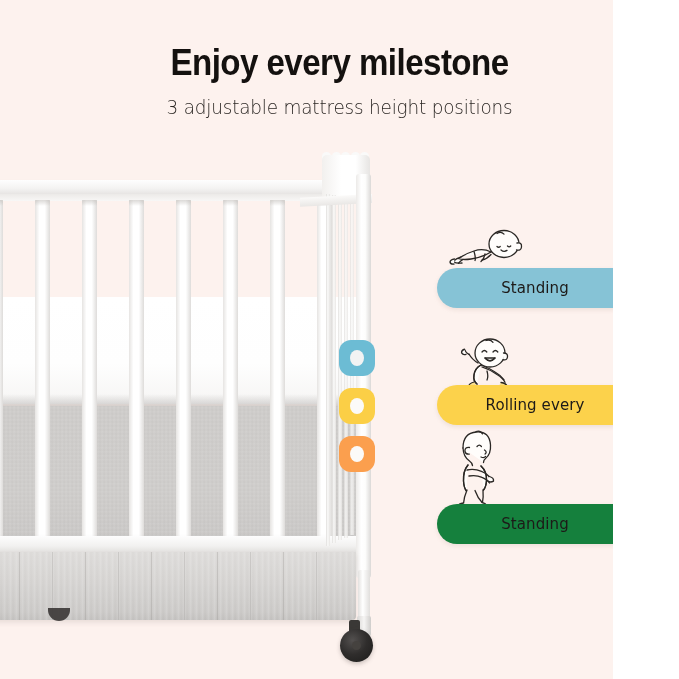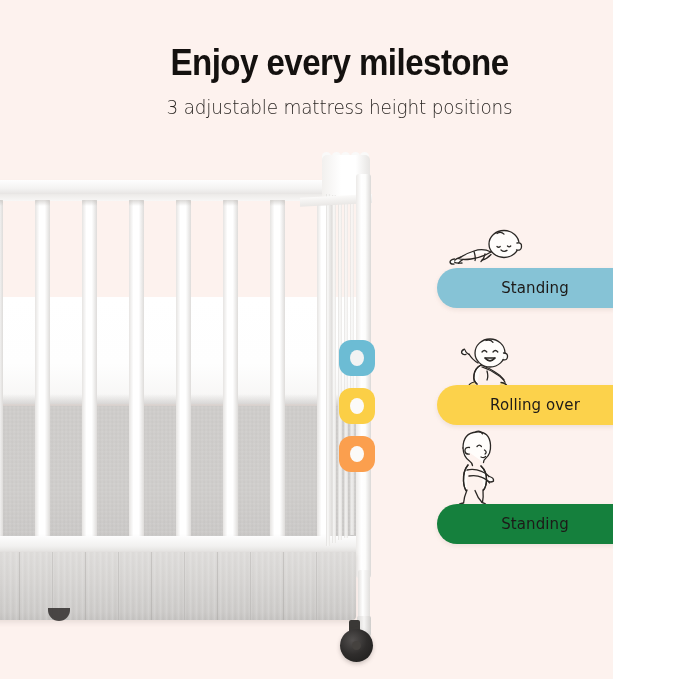--- a/index.html
+++ b/index.html
@@ -509,21 +509,21 @@
           <path d="M12 16.5 q-3.5 -2 -4.6 -5.4"></path>
           <path d="M7 11.5 q-2.6 0.6 -2.4 3.4 q1.6 2.6 4.4 1.4" fill="#fffdfb"></path>
 
           <path d="M17 44 q-5.5 1.6 -5.5 5 q4.5 2.6 9.5 0.4" fill="#fbe08a"></path>
           <path d="M44 44.5 q5.5 0.6 6 4 q-4 3 -9 0.8" fill="#fbe08a"></path>
 
           <path d="M30 33 q1.6 5.5 0 9"></path>
         </svg>
       </div>
       <div class="pill">
-        <span class="pill-label">Rolling over</span>
+        <span class="pill-label">Rolling every</span>
       </div>
     </div>
 
     <div class="milestone" id="m3">
       <div class="milestone-icon">
         <svg width="62" height="80" viewBox="0 0 62 80" fill="none" stroke="#2a2724" stroke-width="1.3" stroke-linecap="round" stroke-linejoin="round">
 
           <path d="M12 20 q0 -15 13.5 -16 q13 -1 14 13 q0.6 9 -5 13.5 q-2 1.6 -2 4" fill="#fffdfb"></path>
           <path d="M12 20 q0.4 9 6.5 13 q2.4 1.6 3 4.5" fill="#fffdfb"></path>
 

